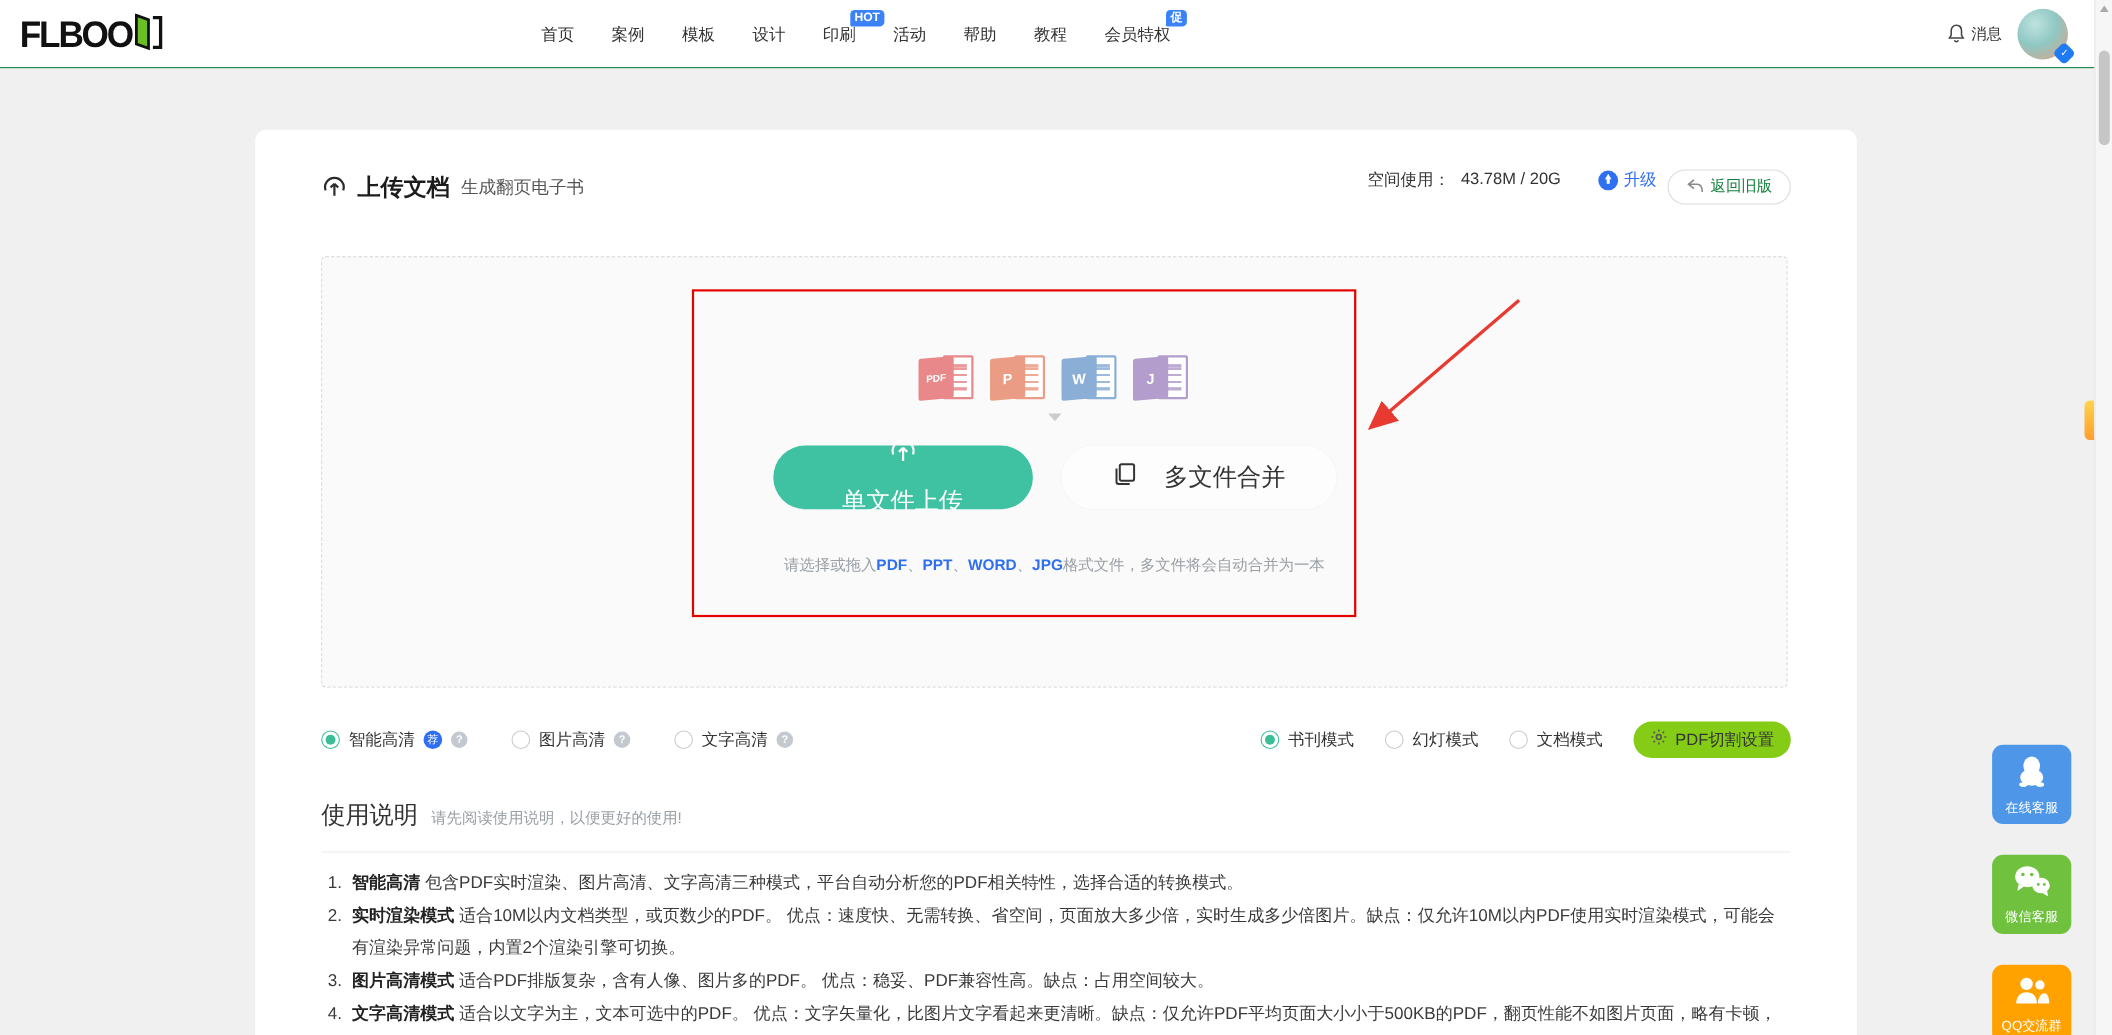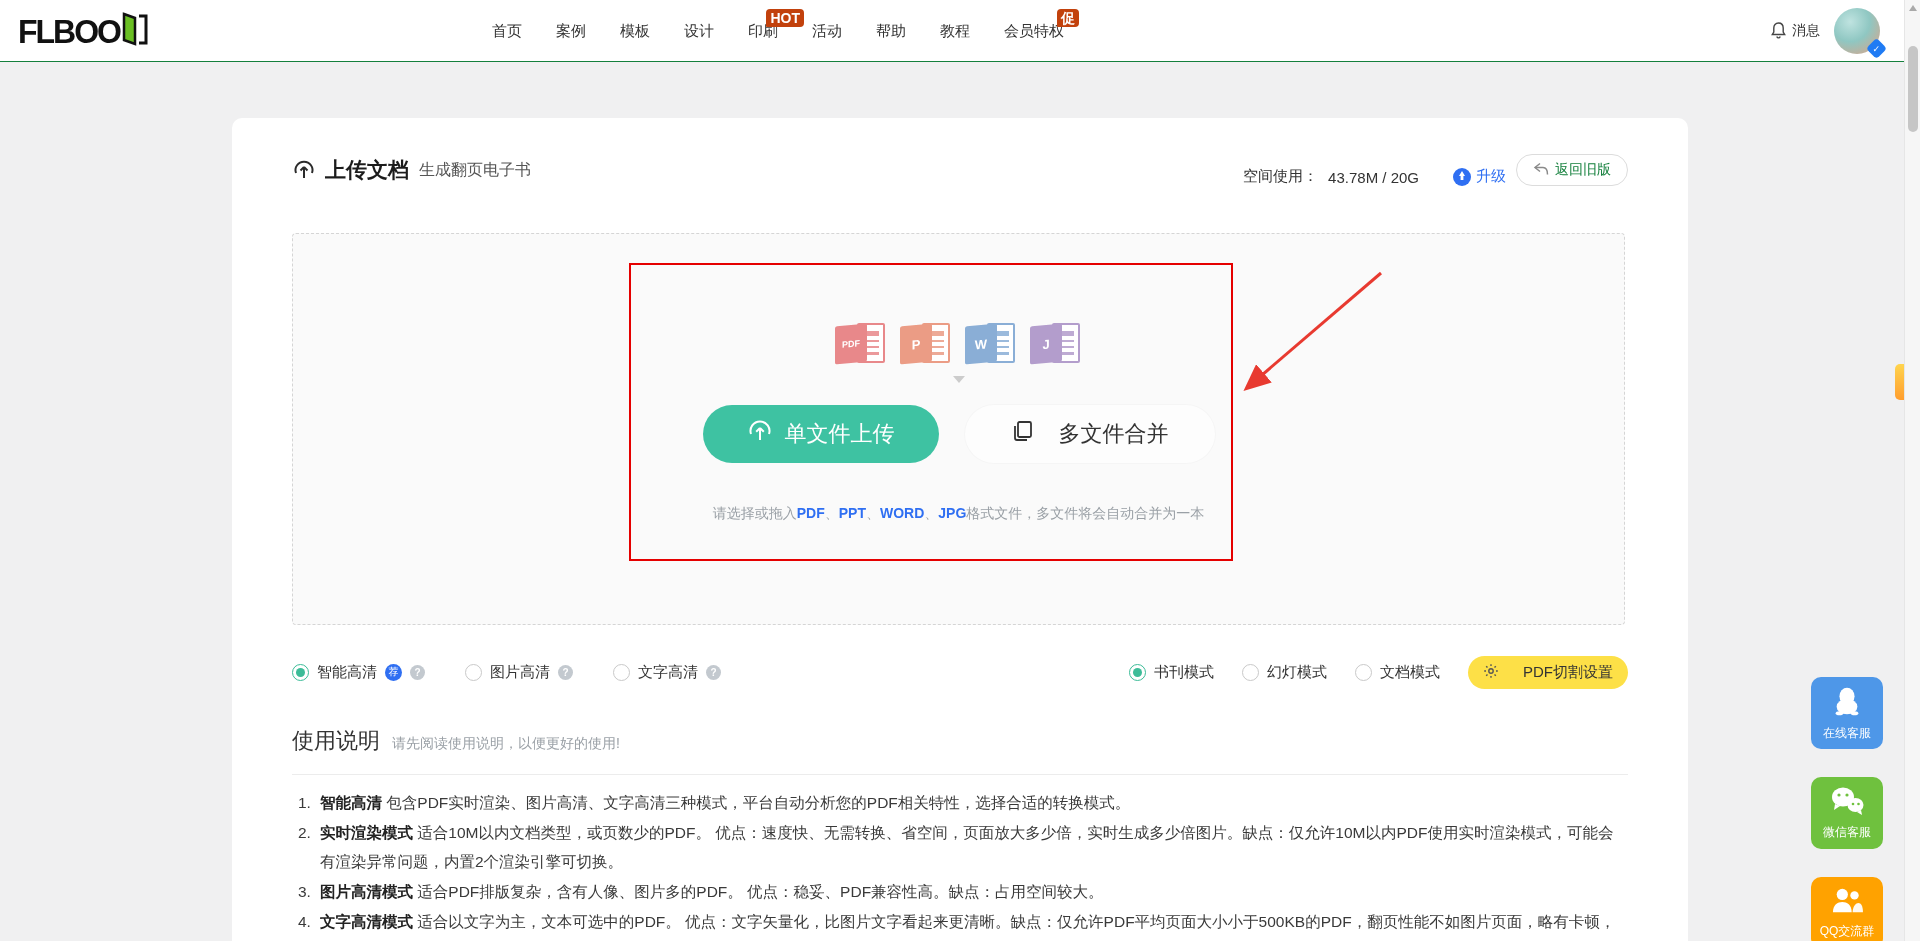--- a/index.html
+++ b/index.html
@@ -8,22 +8,22 @@
 
   
   .navbar { position:absolute; top:0; left:0; width:1920px; height:62px; background:#fff;
     border-bottom:1px solid #15803d; z-index:20; }
   .logo { position:absolute; left:18px; top:12px; display:flex; align-items:center; cursor:pointer; }
   .logo-text { font-size:32px; font-weight:900; letter-spacing:-2px; color:#111;
     font-family:"Liberation Sans",sans-serif; transform:scaleY(1.05); }
   .logo-mark { display:inline-block; margin-left:2px; }
   .nav-menu { position:absolute; left:492px; top:0; height:62px; display:flex; align-items:center; gap:34px; }
   .nav-item { position:relative; font-size:15px; color:#333; cursor:pointer; white-space:nowrap; }
-  .nav-badge { position:absolute; top:-13px; right:-26px; background:#c2410c; color:#fff;
-    font-size:14px; font-weight:bold; padding:2px 4px; border-radius:4px 4px 4px 1px; line-height:1; }
+  .nav-badge { position:absolute; top:-13px; right:-26px; background:#3b82f6; color:#fff;
+    font-size:11px; font-weight:bold; padding:2px 4px; border-radius:4px 4px 4px 1px; line-height:1; }
   .nav-badge.cu { right:-15px; }
   .nav-right { position:absolute; right:40px; top:0; height:62px; display:flex; align-items:center; gap:14px; }
   .msg-wrap { display:flex; align-items:center; gap:5px; font-size:14px; color:#333; cursor:pointer; }
   .avatar { position:relative; width:46px; height:46px; border-radius:50%; cursor:pointer;
     background:radial-gradient(circle at 35% 30%, #bfe3e0 0%, #8fc7c2 45%, #e2a083 100%); }
   .avatar-badge { position:absolute; right:-4px; bottom:-2px; width:15px; height:15px; background:#1f7bf4;
     border-radius:4px; transform:rotate(45deg); display:flex; align-items:center; justify-content:center; }
   .avatar-badge span { transform:rotate(-45deg); color:#fff; font-size:9px; font-weight:bold; }
 
   
@@ -37,21 +37,21 @@
 
   
   .card { position:absolute; left:232px; top:118px; width:1456px; height:900px; background:#fff;
     border-radius:10px; }
 
   .title-row { position:absolute; left:60px; right:60px; top:32px; height:40px;
     display:flex; align-items:center; }
   .title-ic { margin-right:9px; display:flex; }
   .page-title { font-size:21px; font-weight:bold; color:#1c1c1c; }
   .page-subtitle { font-size:16px; color:#555; margin-left:10px; }
-  .title-right { margin-left:auto; display:flex; align-items:flex-end; gap:10px; }
+  .title-right { margin-left:auto; display:flex; align-items:flex-start; gap:10px; }
   .space-text { font-size:15px; color:#333; }
   .upgrade { display:flex; align-items:center; gap:5px; cursor:pointer;margin-left:24px; }
   .upgrade-ic { width:18px; height:18px; border-radius:50%; background:#2f6ff2; display:flex;
     align-items:center; justify-content:center; }
   .upgrade-label { font-size:15px; color:#2f6ff2; }
   .back-old { display:flex; align-items:center; gap:6px; border:1px solid #dcdcdc; border-radius:17px;
     height:32px; padding:0 16px; font-size:14px; color:#15803d; cursor:pointer; background:#fff; }
 
   
   .upload-zone { position:absolute; left:60px; top:115px; width:1333px; height:392px;
@@ -65,21 +65,21 @@
   .ficon .doodle { width:16px; height:24px; border-top:3px solid var(--c); border-bottom:3px solid var(--c);
     background:repeating-linear-gradient(to bottom, var(--c) 0 2px, transparent 2px 6px); opacity:.85; }
   .ficon .fold { position:absolute; left:0; top:5px; width:32px; height:38px; background:var(--c);
     border-radius:2px; transform:skewY(-5deg); display:flex; align-items:center; justify-content:center;
     color:#fff; font-weight:bold; font-size:13px; }
   .ficon .fold.small-label { font-size:9px; }
   .zone-caret { margin-top:8px; width:0; height:0; border-left:6px solid transparent;
     border-right:6px solid transparent; border-top:7px solid #ccc; }
   .btn-row { margin-top:22px; display:flex; gap:26px; align-items:center; }
   .btn-upload { display:flex; align-items:center; justify-content:center; gap:12px; width:236px; height:58px;
-    border-radius:29px; background:#3ec2a2; color:#fff; font-size:22px; cursor:pointer; border:none; }
+    border-radius:29px; background:#3ec2a2; color:#fff; font-size:22px; cursor:pointer; border:none;flex-direction:column; }
   .btn-merge { display:flex; align-items:center; justify-content:center; gap:24px; width:250px; height:58px;
     border-radius:29px; background:#fdfdfd; color:#333; font-size:22px; cursor:pointer; border:none;
     box-shadow:0 0 0 1px rgba(0,0,0,0.02); }
   .hint { margin-top:42px; font-size:14px; color:#9aa0a6; }
   .hint b { color:#2f6ff2; font-weight:bold; }
   .red-box { position:absolute; left:336px; top:29px; width:604px; height:298px;
     border:2px solid #e50000; pointer-events:none; }
   .arrow-svg { position:absolute; left:0; top:0; pointer-events:none; }
 
   
@@ -91,21 +91,21 @@
     display:flex; align-items:center; justify-content:center; }
   .radio.sel { border-color:#3cbc98; }
   .radio.sel::after { content:""; width:9px; height:9px; border-radius:50%; background:#3cbc98; }
   .radio-label { font-size:15px; color:#333; }
   .badge-rec { width:17px; height:17px; border-radius:50%; background:#2f6ff2; color:#fff; font-size:10px;
     display:flex; align-items:center; justify-content:center; }
   .help { width:15px; height:15px; border-radius:50%; background:#c3c9cf; color:#fff; font-size:10px;
     font-weight:bold; display:flex; align-items:center; justify-content:center; cursor:pointer; }
   .right-group { margin-left:auto; display:flex; align-items:center; }
   .right-group .radio-item { margin-right:28px; }
-  .pdf-split { display:flex; align-items:center; gap:24px; background:#fde047; border-radius:17px;
+  .pdf-split { display:flex; align-items:center; gap:7px; background:#84cc16; border-radius:17px;
     height:33px; padding:0 15px; font-size:15px; color:#333; cursor:pointer; }
 
   
   .ins-head { position:absolute; left:60px; top:608px; display:flex; align-items:baseline; }
   .ins-title { font-size:22px; color:#333; font-weight:500; }
   .ins-sub { font-size:14px; color:#9aa0a6; margin-left:12px; }
   .ins-divider { position:absolute; left:60px; right:60px; top:656px; height:1px; background:#ececec; }
   .ins-list { position:absolute; left:66px; right:60px; top:670px; }
   .ins-item { position:relative; padding-left:22px; font-size:15.5px; color:#3a3a3a;
     line-height:29px; margin-bottom:1px; }

